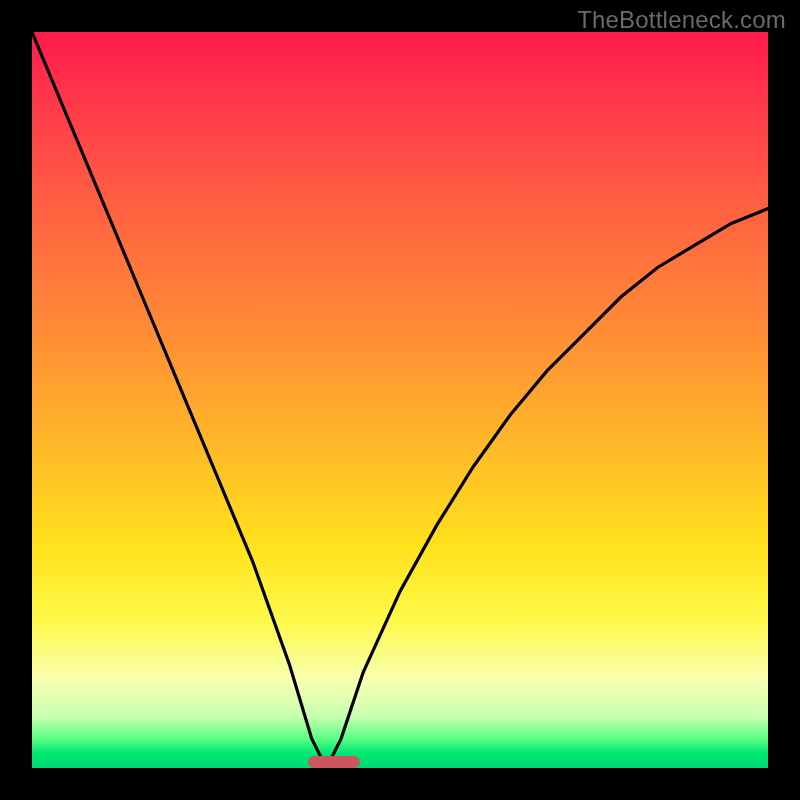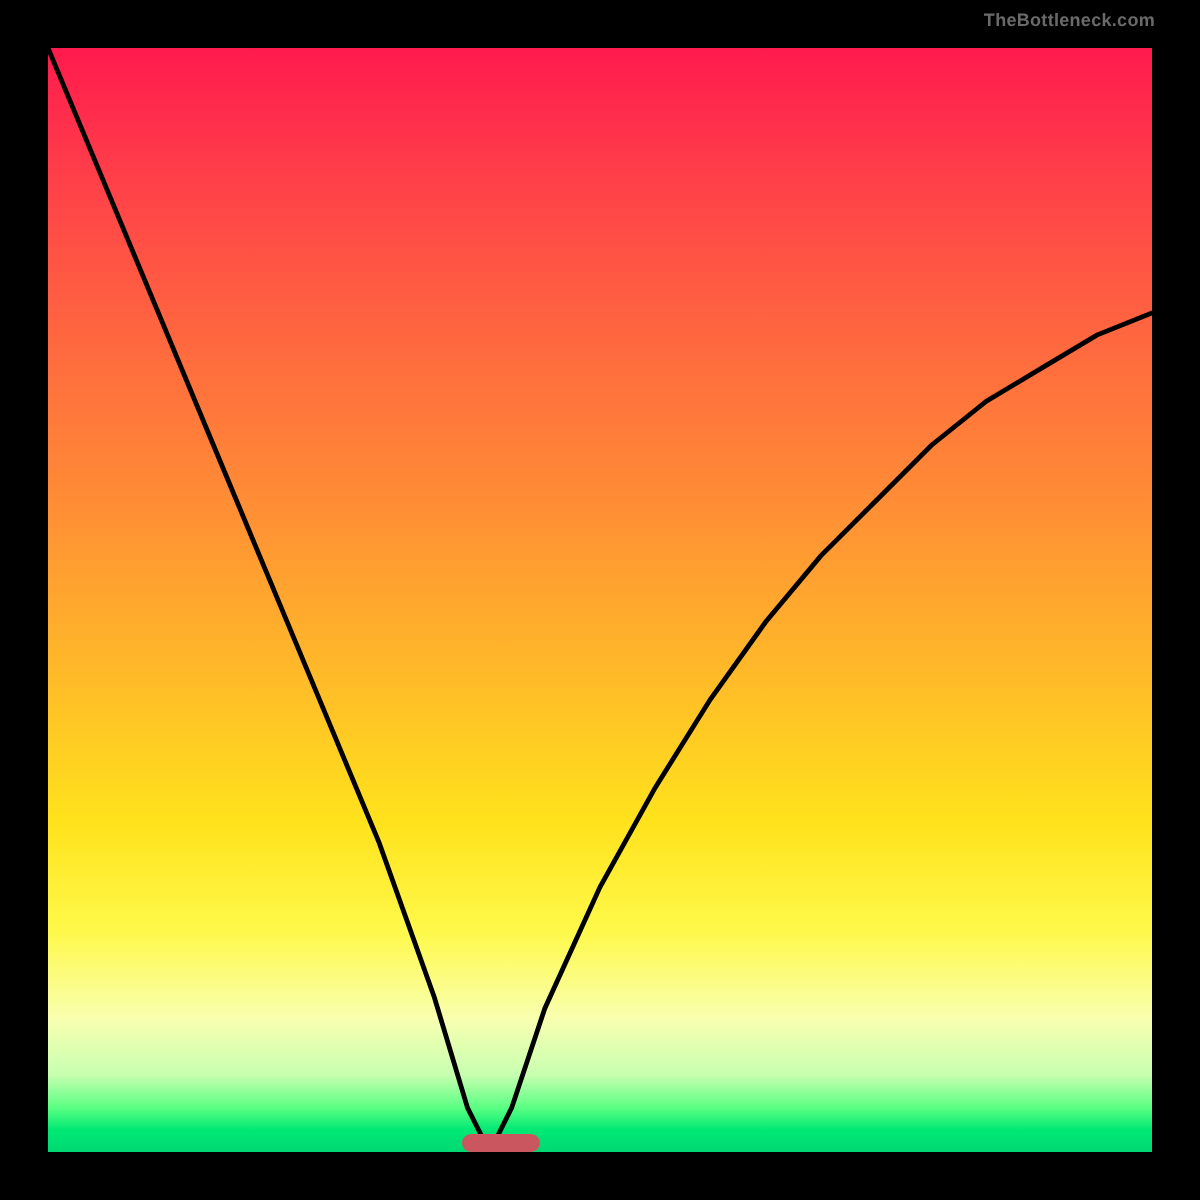--- a/index.html
+++ b/index.html
@@ -32,24 +32,24 @@
       #fff94a 80%,
       #f8ffb0 88%,
       #c8ffb0 93%,
       #5aff82 96%,
       #00e874 98%,
       #00d873 100%);
   }
   .watermark {
     position: absolute;
     top: 6px;
-    right: 30px;
+    right: 14px;
     color: #6a6a6a;
-    font-size: 12px;
-    font-weight: 700;
+    font-size: 24px;
+    font-weight: 400;
     letter-spacing: 0.2px;
   }
   .curve-svg {
     position: absolute;
     left: 32px;
     top: 32px;
     width: 736px;
     height: 736px;
     display: block;
   }

